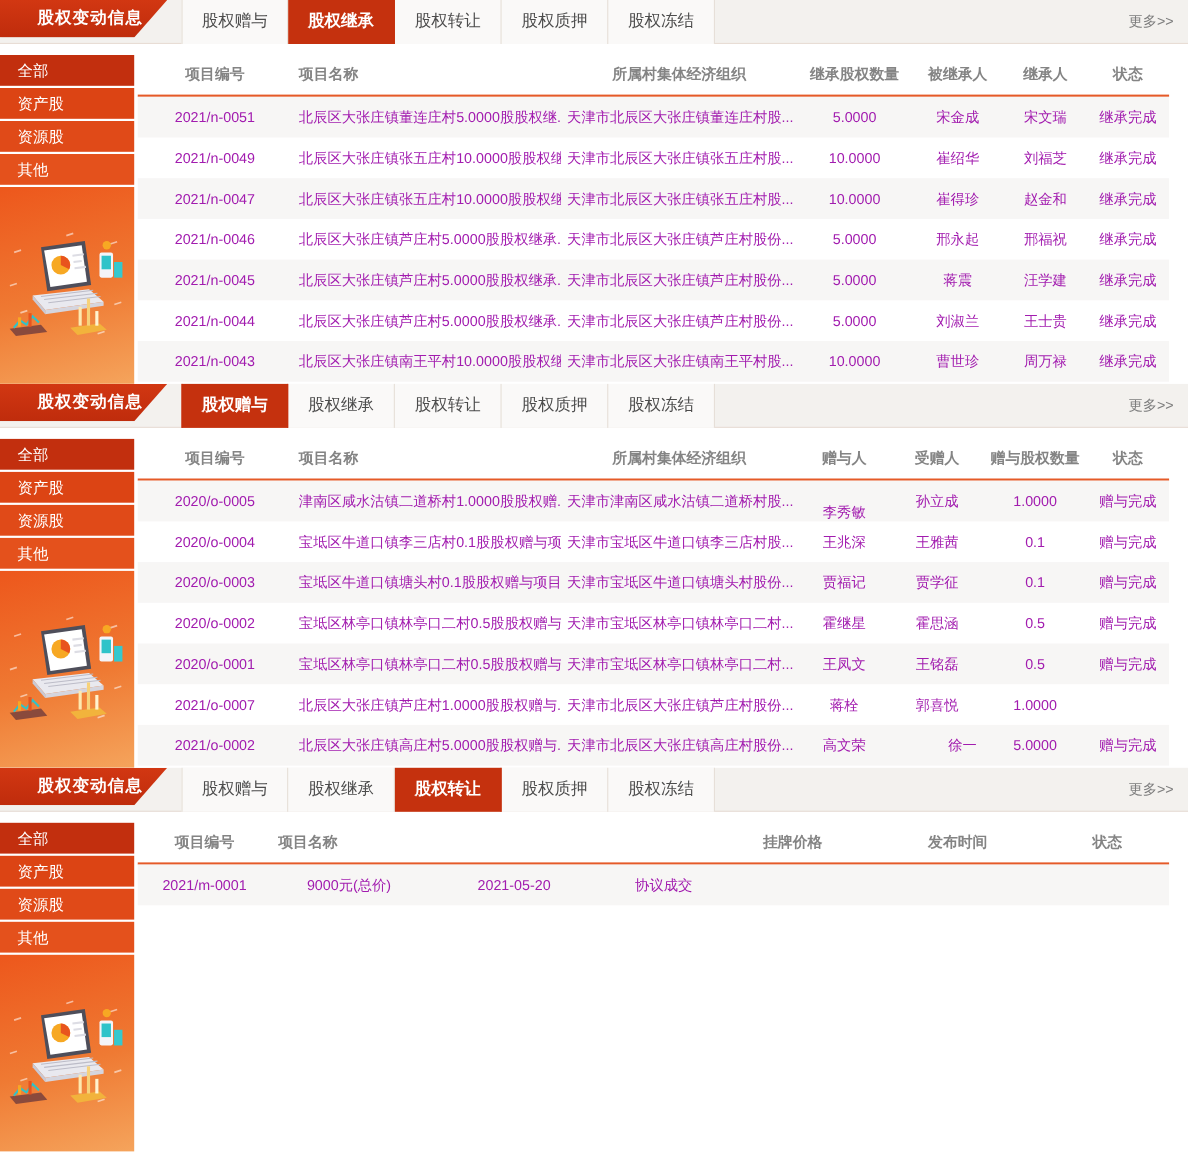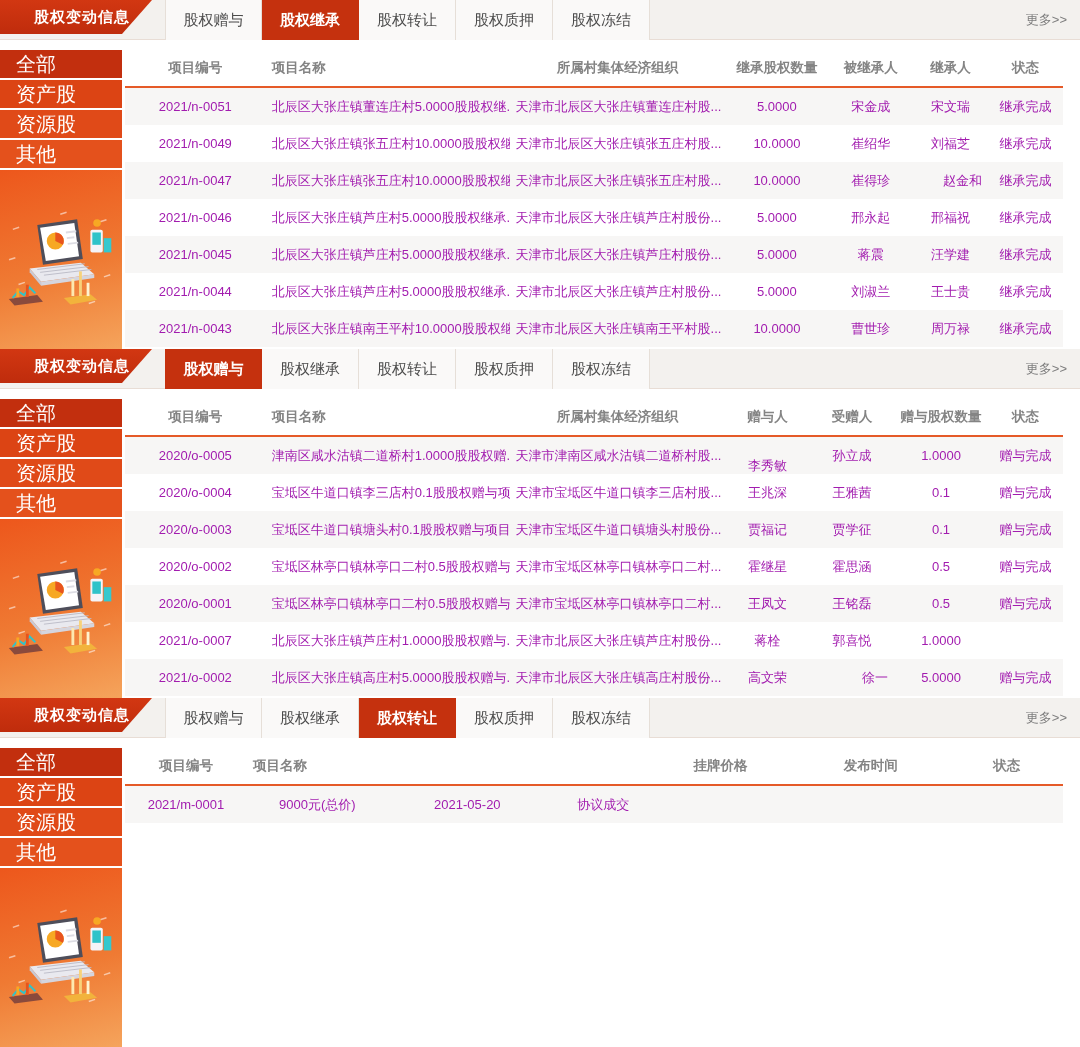--- a/index.html
+++ b/index.html
@@ -23,21 +23,21 @@
   .tab:first-child { border-left:1px solid #e6dfd8; }
   .tab.active { background:#c5310e; color:#ffffff; border-color:#c5310e; font-weight:bold; }
   .more { position:absolute; right:13px; top:0; line-height:40px; font-size:13px; color:#7d7d7d; cursor:pointer; }
 
   .gap { height:10px; background:#fff; }
 
   
   .sec-body { flex:1; display:flex; min-height:0; }
   .sidebar { width:122px; display:flex; flex-direction:column; }
   .side-item { height:28px; line-height:28px; margin-bottom:2px; padding-left:16px;
-               color:#fff; font-size:20px; cursor:pointer; background:#dc4414; }
+               color:#fff; font-size:14px; cursor:pointer; background:#dc4414; }
   .side-item.active { background:#c22f0e; }
   .side-item:nth-child(3) { background:#e04a18; }
   .side-item:nth-child(4) { background:#e4511c; }
   .illu-box { flex:1; background:linear-gradient(165deg,#ed571c 0%,#ef7a33 55%,#f5a45c 100%);
               display:flex; align-items:center; justify-content:center; }
   .illu-box svg { width:112px; height:104px; }
 
   
   .table { flex:1; margin-left:3px; margin-right:17px; overflow:hidden; }
   .thead { display:flex; height:38px; align-items:center; border-bottom:2px solid #e55a28;
@@ -153,21 +153,21 @@
               <div class="cell center" style="width: 9%;">崔绍华</div>
               <div class="cell center" style="width: 8%;">刘福芝</div>
               <div class="cell center" style="width: 8%;">继承完成</div>
             </div>
             <div class="trow alt">
               <div class="cell center" style="width: 15%;">2021/n-0047</div>
               <div class="cell left" style="width: 26%;">北辰区大张庄镇张五庄村10.0000股股权继...</div>
               <div class="cell left" style="width: 23%;">天津市北辰区大张庄镇张五庄村股...</div>
               <div class="cell center" style="width: 11%;">10.0000</div>
               <div class="cell center" style="width: 9%;">崔得珍</div>
-              <div class="cell center" style="width: 8%; text-align: right;">赵金和</div>
+              <div class="cell center" style="width: 8%;">赵金和</div>
               <div class="cell center" style="width: 8%;">继承完成</div>
             </div>
             <div class="trow">
               <div class="cell center" style="width: 15%;">2021/n-0046</div>
               <div class="cell left" style="width: 26%;">北辰区大张庄镇芦庄村5.0000股股权继承...</div>
               <div class="cell left" style="width: 23%;">天津市北辰区大张庄镇芦庄村股份...</div>
               <div class="cell center" style="width: 11%;">5.0000</div>
               <div class="cell center" style="width: 9%;">邢永起</div>
               <div class="cell center" style="width: 8%;">邢福祝</div>
               <div class="cell center" style="width: 8%;">继承完成</div>

